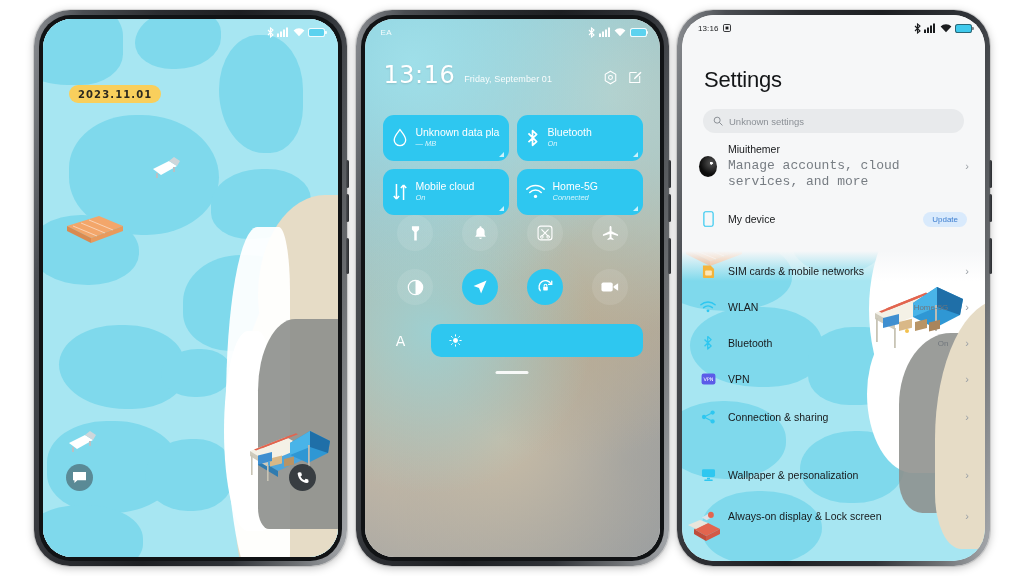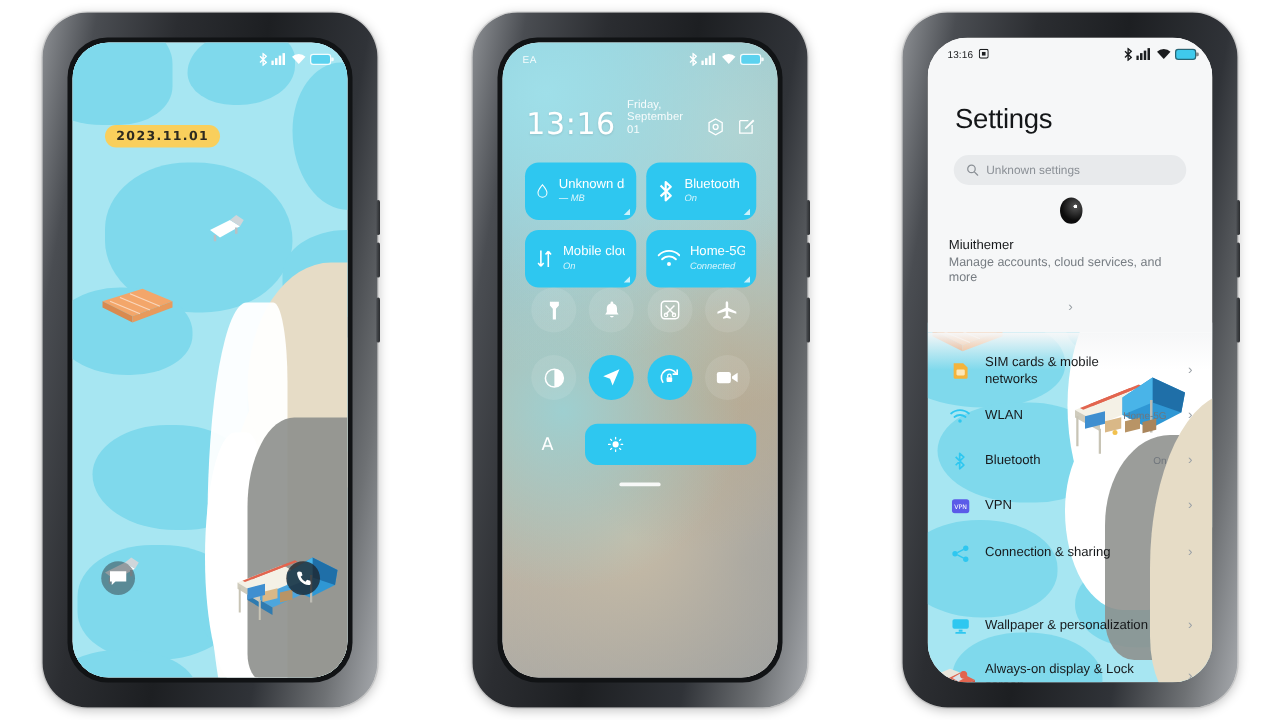--- a/index.html
+++ b/index.html
@@ -15,24 +15,24 @@
     background: #ffffff;
     display: flex;
     align-items: center;
     justify-content: space-between;
     padding: 0 34px;
   }
 
   
   .phone {
     position: relative;
-    width: 268px; height: 556px;
+    width: 313px; height: 556px;
     border-radius: 36px;
     background: linear-gradient(100deg,#8e9195 0%, #4a4d52 12%, #2b2d31 30%, #1d1f22 50%, #303338 72%, #6e7174 88%, #a9acb0 100%);
-    padding: 20px;
+    padding: 5px;
     box-shadow: 0 2px 9px rgba(0,0,0,0.26), 0 0 0 1px rgba(0,0,0,0.1);
     flex: 0 0 auto;
   }
   .phone-inner {
     position: relative;
     width: 100%; height: 100%;
     border-radius: 32px;
     background: #111315;
     padding: 4px;
     overflow: hidden;
@@ -221,25 +221,25 @@
   }
   .search-ph { color:#8b9096; font-size:9.5px; }
 
   .set-list { position:absolute; top:128px; left:0; right:0; bottom:0; z-index:10; }
   .set-row {
     display:flex; align-items:center; gap:11px;
     padding:0 16px 0 17px;
     min-height:36px;
     position:relative;
   }
-  .set-row.account { min-height:44px;flex-direction:column; }
+  .set-row.account { min-height:44px; }
   .row-ico { width:18px; flex:0 0 18px; display:flex; align-items:center; justify-content:center; }
   .row-mid { flex:1; min-width:0; }
   .row-label { font-size:10.5px; color:#17191b; line-height:1.25; }
-  .row-sub   { font-size:10px; color:#777d83; margin-top:1.5px; line-height:1.25; }
+  .row-sub   { font-size:13px; color:#777d83; margin-top:1.5px; line-height:1.25;font-family:Liberation Mono, monospace; }
   .row-val   { font-size:8px; color:#70767c; margin-right:6px; white-space:nowrap; }
   .chev { color:#9aa0a6; font-size:11px; line-height:1; }
   .update-pill {
     background:#d9eafc; color:#3f7fd0; font-size:8px;
     padding:3px 9px; border-radius:9px; margin-right:2px;
   }
   .avatar-dot { width:21px;height:21px;border-radius:50%;
     background:radial-gradient(circle at 68% 34%, #ffffff 0 7%, #4a4a4a 9%, #0c0c0c 60%); }
   .gap-sm { height:11px; }
   .gap-md { height:16px; }
@@ -637,20 +637,31 @@
               </div>
             <div class="row-mid">
               <div class="row-label">Miuithemer</div>
               <div class="row-sub">Manage accounts, cloud services, and more</div>
             </div>
             <span class="chev">›</span>
           </div>
 
           <div class="gap-sm"></div>
 
+          <div class="set-row">
+            <div class="row-ico">
+              <svg width="11" height="16" viewBox="0 0 12 18">
+                  <rect x="0.8" y="0.8" width="10.4" height="16.4" rx="2" fill="none" stroke="#2ec7f0" stroke-width="1.3"></rect>
+                </svg>
+            </div>
+            <div class="row-mid">
+                <div class="row-label">My device</div>
+              </div>
+            <span class="update-pill">Update</span>
+          </div>
 
           <div class="gap-md"></div>
 
           <div class="set-row">
             <div class="row-ico">
               <svg width="13" height="15" viewBox="0 0 14 16">
                   <path d="M1 1.6h8.2L13 5.4V14a1 1 0 01-1 1H2a1 1 0 01-1-1z" fill="#f4b43c"></path>
                   <rect x="3.4" y="7" width="7.2" height="5.2" rx="1" fill="#fde7b8"></rect>
                 </svg>
             </div>

